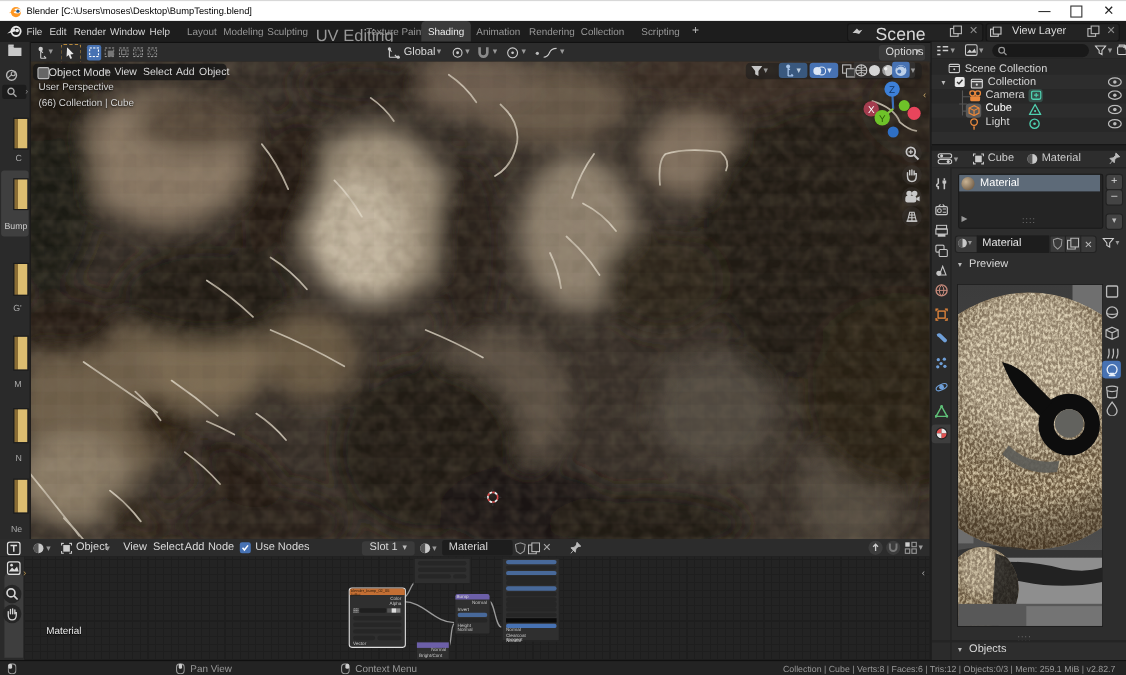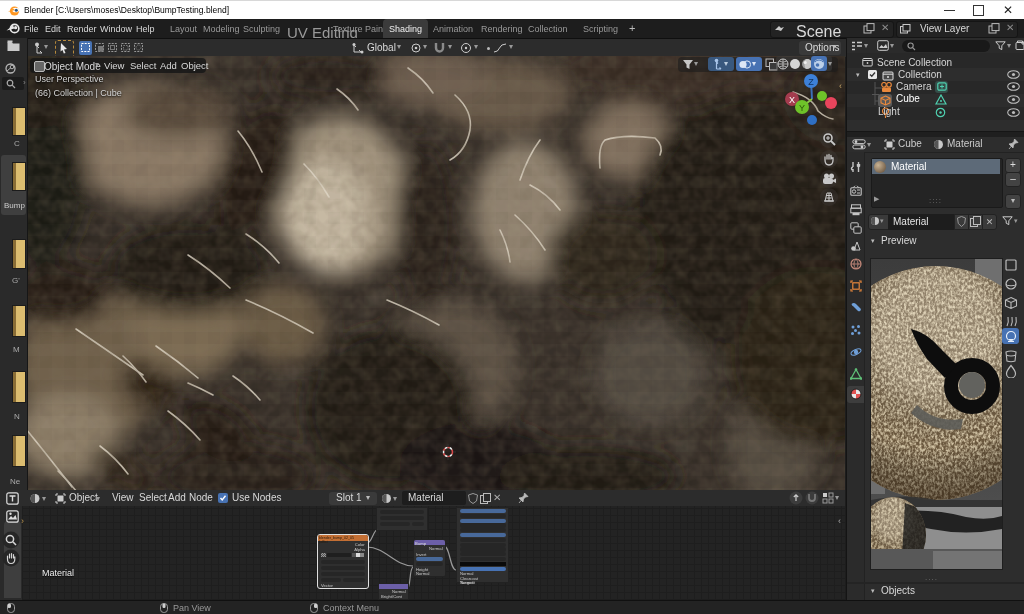--- a/index.html
+++ b/index.html
@@ -627,21 +627,21 @@
         <circle cx="6" cy="7" r="1" fill="#4fd0b0"></circle>
       </svg>
     <svg class="abs" style="left:160px;top:57px" width="13" height="9" viewBox="0 0 13 9">
         <ellipse cx="6.5" cy="4.5" rx="5.8" ry="3.8" fill="none" stroke="#bbb" stroke-width="1.1"></ellipse>
         <circle cx="6.5" cy="4.5" r="1.6" fill="#bbb"></circle>
       </svg>
     <svg class="abs" style="left:33px;top:69px" width="11" height="12" viewBox="0 0 11 12">
         <circle cx="5.5" cy="4" r="3" fill="none" stroke="#e8883c" stroke-width="1.2"></circle>
         <path d="M4.5 7.5 L6.5 7.5 M4.8 9 L6.2 9 M5.5 9 L5.5 11" stroke="#e8883c" stroke-width="1.1"></path>
       </svg>
-    <div class="abs" style="left:31px;top:68px;font-size:10px;color:#d5d5d5;">Light</div>
+    <div class="abs" style="left:49px;top:68px;font-size:10px;color:#d5d5d5;">Light</div>
     <svg class="abs" style="left:88px;top:69px" width="11" height="11" viewBox="0 0 11 11">
         <circle cx="5.5" cy="5.5" r="4.2" fill="none" stroke="#4fd0b0" stroke-width="1.2"></circle>
         <circle cx="5.5" cy="5.5" r="1.2" fill="#4fd0b0"></circle>
       </svg>
     <svg class="abs" style="left:160px;top:70px" width="13" height="9" viewBox="0 0 13 9">
         <ellipse cx="6.5" cy="4.5" rx="5.8" ry="3.8" fill="none" stroke="#bbb" stroke-width="1.1"></ellipse>
         <circle cx="6.5" cy="4.5" r="1.6" fill="#bbb"></circle>
       </svg>
     <div class="abs" style="left:0;top:93px;width:178px;height:6px;background:#1f1f1f;border-top:1px solid #161616;border-bottom:1px solid #161616;"></div>
   </div>
@@ -869,13 +869,14 @@
   <svg class="abs" style="left:160px;top:2px" width="8" height="10" viewBox="0 0 8 10">
       <rect x="0.5" y="0.5" width="7" height="9" rx="3.2" fill="none" stroke="#9a9a9a"></rect>
       <rect x="2.5" y="0.5" width="3" height="4.5" rx="1.2" fill="#cfcfcf"></rect>
     </svg>
   <div class="abs sm" style="left:173px;top:2px;color:#999;">Pan View</div>
   <svg class="abs" style="left:310px;top:2px" width="8" height="10" viewBox="0 0 8 10">
       <rect x="0.5" y="0.5" width="7" height="9" rx="3.2" fill="none" stroke="#9a9a9a"></rect>
       <rect x="4" y="0.5" width="3.5" height="4.5" rx="1.5" fill="#cfcfcf"></rect>
     </svg>
   <div class="abs sm" style="left:323px;top:2px;color:#999;">Context Menu</div>
+  <div class="abs sm" style="right:10px;top:2.5px;color:#999;font-size:8px;">Collection | Cube | Verts:8 | Faces:6 | Tris:12 | Objects:0/3 | Mem: 259.1 MiB | v2.82.7</div>
 </div>
 
 </body></html>

